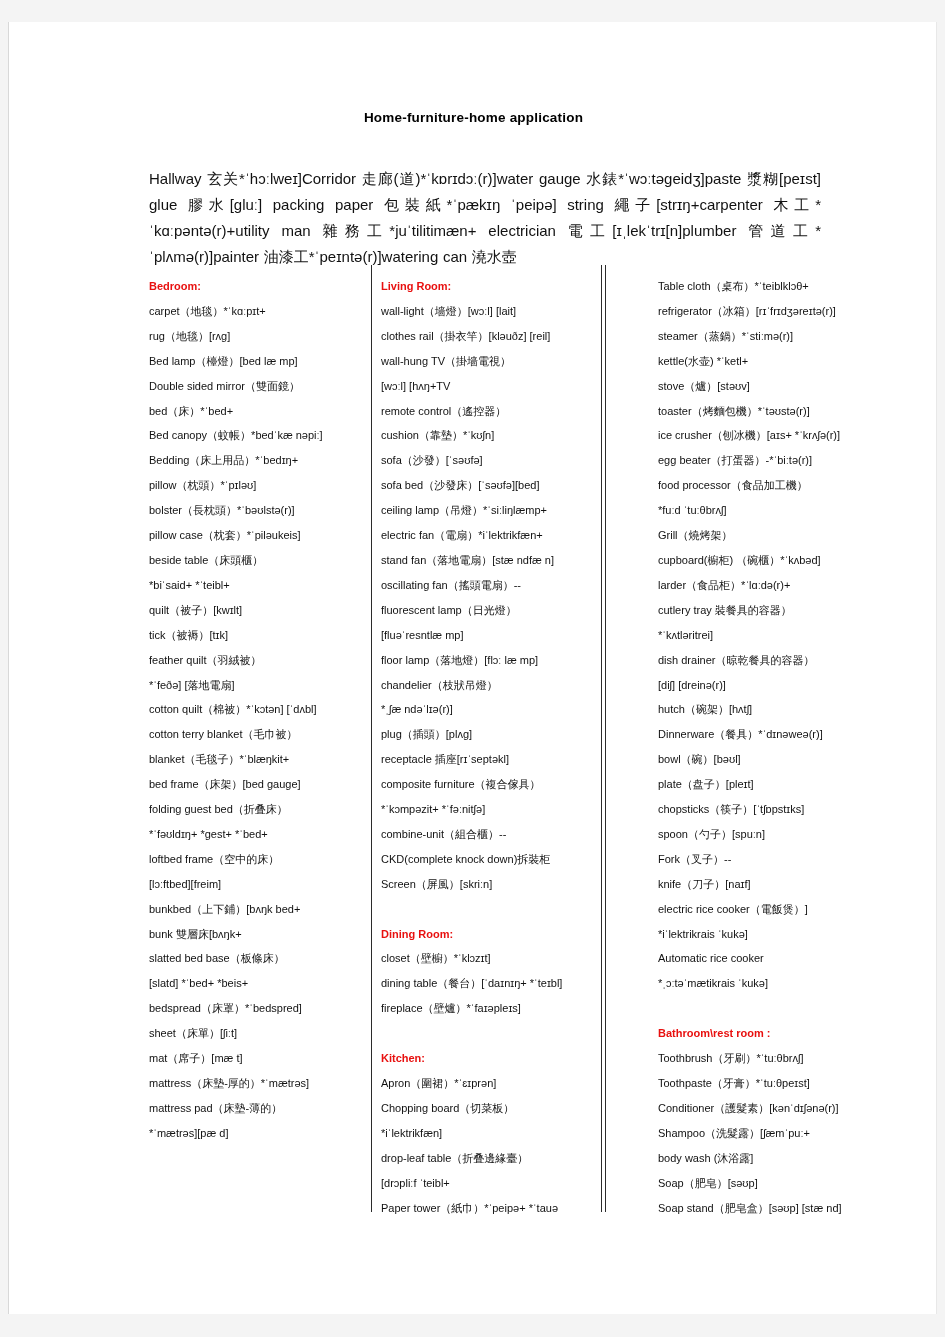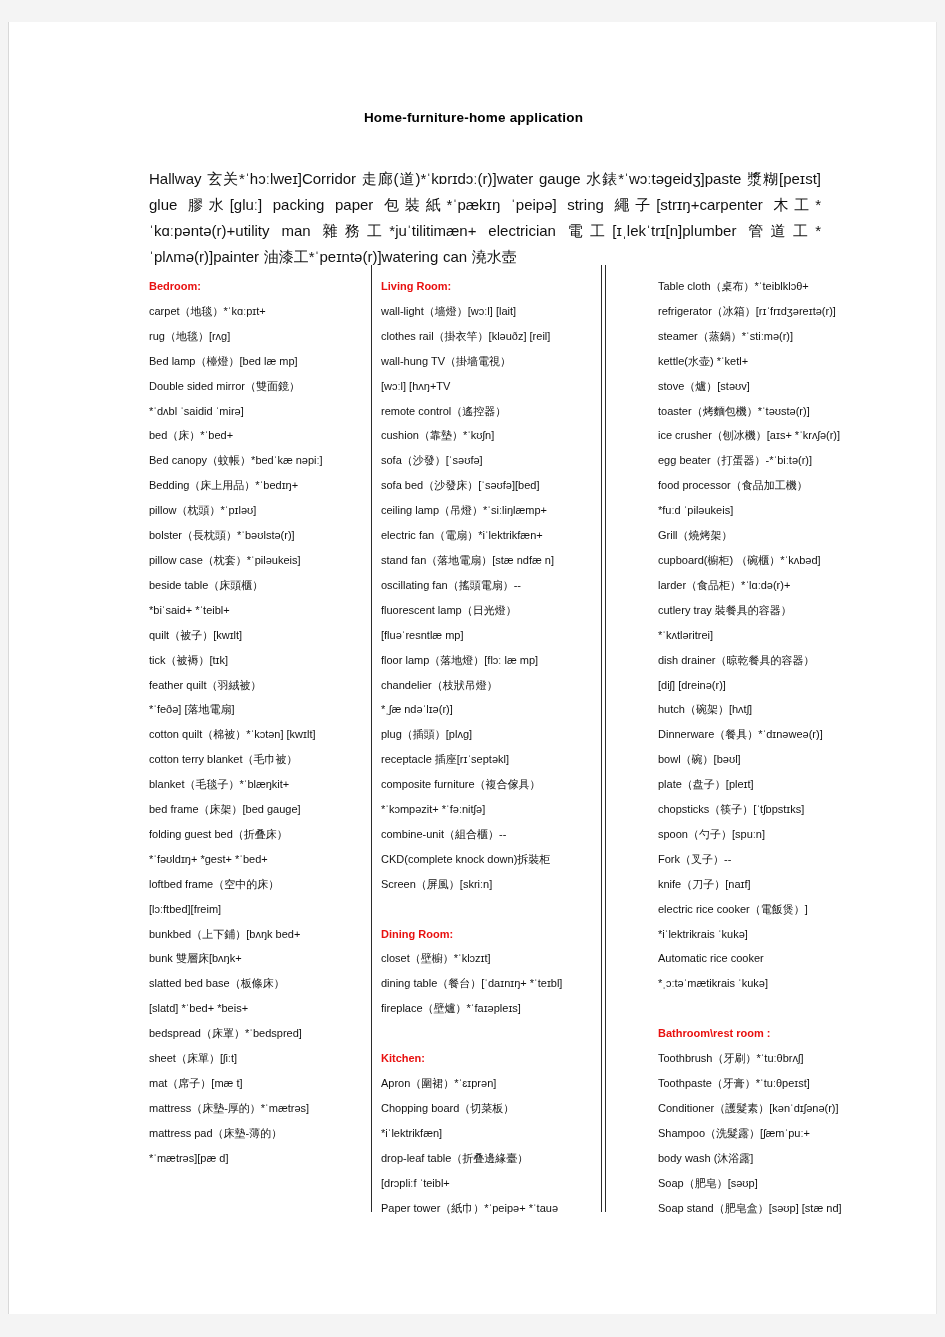--- a/index.html
+++ b/index.html
@@ -99,34 +99,33 @@
     <div class="divider d1"></div>
     <div class="divider d2"></div>
     <div class="divider d2b"></div>
 
     <div class="col col-1">
         <div class="heading">Bedroom:</div>
         <div class="entry">carpet（地毯）*ˈkɑːpɪt+</div>
         <div class="entry">rug（地毯）[rʌg]</div>
         <div class="entry">Bed lamp（檯燈）[bed læ mp]</div>
         <div class="entry">Double sided mirror（雙面鏡）</div>
-        <div class="entry">*ˈdʌbl ˈsaidid ˈmirə]</div>
         <div class="entry">bed（床）*ˈbed+</div>
         <div class="entry">Bed canopy（蚊帳）*bedˈkæ nəpiː]</div>
         <div class="entry">Bedding（床上用品）*ˈbedɪŋ+</div>
         <div class="entry">pillow（枕頭）*ˈpɪləʊ]</div>
         <div class="entry">bolster（長枕頭）*ˈbəʊlstə(r)]</div>
         <div class="entry">pillow case（枕套）*ˈpiləukeis]</div>
         <div class="entry">beside table（床頭櫃）</div>
         <div class="entry">*biˈsaid+ *ˈteibl+</div>
         <div class="entry">quilt（被子）[kwɪlt]</div>
         <div class="entry">tick（被褥）[tɪk]</div>
         <div class="entry">feather quilt（羽絨被）</div>
         <div class="entry">*ˈfeðə] [落地電扇]</div>
-        <div class="entry">cotton quilt（棉被）*ˈkɔtən] [kwɪlt]</div>
+        <div class="entry">cotton quilt（棉被）*ˈkɔtən] [ˈdʌbl]</div>
         <div class="entry">cotton terry blanket（毛巾被）</div>
         <div class="entry">blanket（毛毯子）*ˈblæŋkit+</div>
         <div class="entry">bed frame（床架）[bed gauge]</div>
         <div class="entry">folding guest bed（折叠床）</div>
         <div class="entry">*ˈfəʊldɪŋ+ *gest+ *ˈbed+</div>
         <div class="entry">loftbed frame（空中的床）</div>
         <div class="entry">[lɔːftbed][freim]</div>
         <div class="entry">bunkbed（上下鋪）[bʌŋk bed+</div>
         <div class="entry">bunk  雙層床[bʌŋk+</div>
         <div class="entry">slatted bed base（板條床）</div>
@@ -181,21 +180,21 @@
     <div class="col col-3">
         <div class="entry">Table cloth（桌布）*ˈteiblklɔθ+</div>
         <div class="entry">refrigerator（冰箱）[rɪˈfrɪdʒəreɪtə(r)]</div>
         <div class="entry">steamer（蒸鍋）*ˈstiːmə(r)]</div>
         <div class="entry">kettle(水壶) *ˈketl+</div>
         <div class="entry">stove（爐）[stəʊv]</div>
         <div class="entry">toaster（烤麵包機）*ˈtəʊstə(r)]</div>
         <div class="entry">ice crusher（刨冰機）[aɪs+ *ˈkrʌʃə(r)]</div>
         <div class="entry">egg beater（打蛋器）-*ˈbiːtə(r)]</div>
         <div class="entry">food processor（食品加工機）</div>
-        <div class="entry">*fuːd ˈpiləukeis]</div>
+        <div class="entry">*fuːd ˈtuːθbrʌʃ]</div>
         <div class="entry">Grill（燒烤架）</div>
         <div class="entry">cupboard(櫥柜) （碗櫃）*ˈkʌbəd]</div>
         <div class="entry">larder（食品柜）*ˈlɑːdə(r)+</div>
         <div class="entry">cutlery tray 裝餐具的容器）</div>
         <div class="entry">*ˈkʌtləritrei]</div>
         <div class="entry">dish drainer（晾乾餐具的容器）</div>
         <div class="entry">[diʃ] [dreinə(r)]</div>
         <div class="entry">hutch（碗架）[hʌtʃ]</div>
         <div class="entry">Dinnerware（餐具）*ˈdɪnəweə(r)]</div>
         <div class="entry">bowl（碗）[bəʊl]</div>

